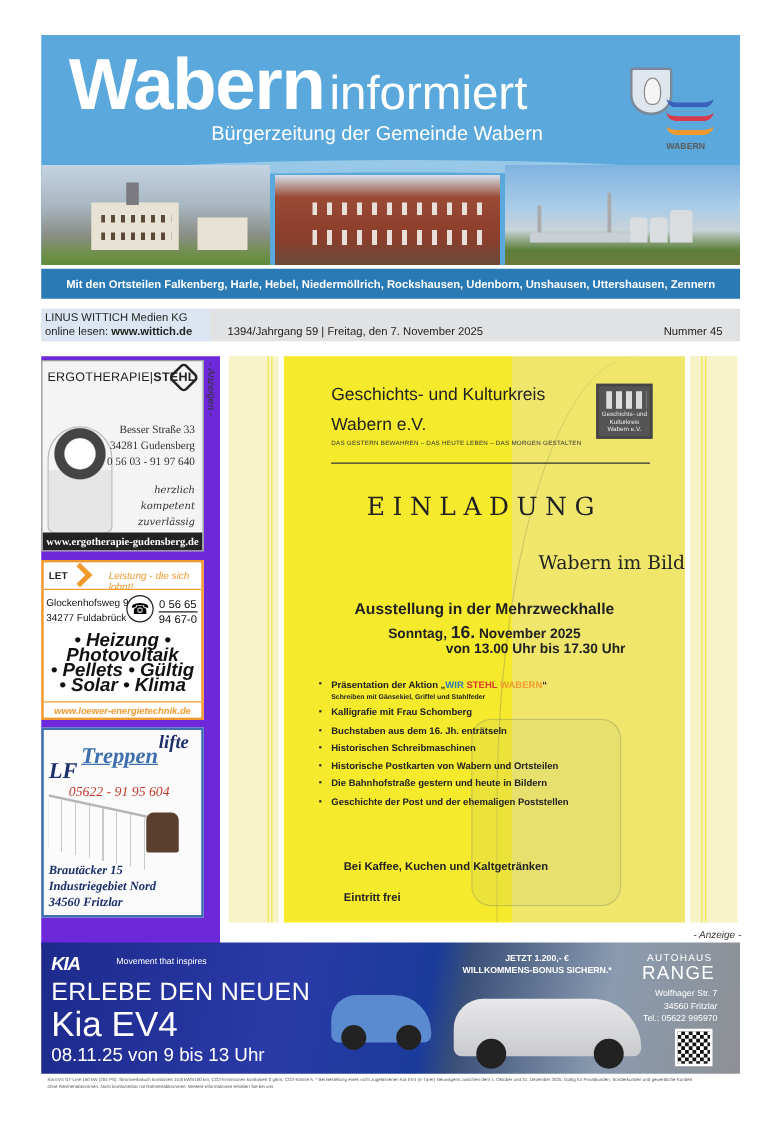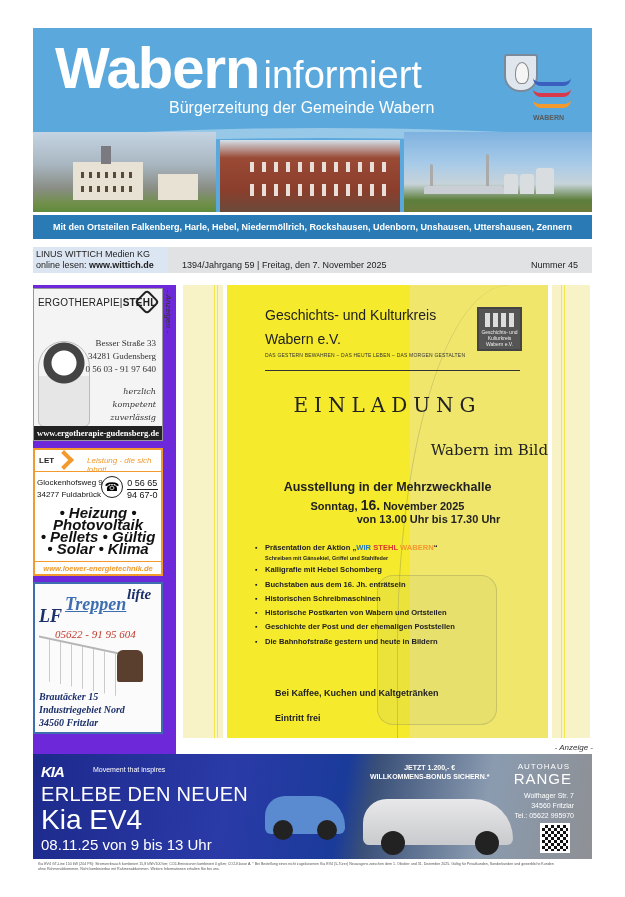--- a/index.html
+++ b/index.html
@@ -243,26 +243,26 @@
   <div class="rule"></div>
   <div class="org-logo"><div class="towers"></div><span>Geschichts- und Kulturkreis Wabern e.V.</span></div>
   <div class="einladung">EINLADUNG</div>
   <div class="event">Wabern im Bild</div>
   <div class="venue">Ausstellung in der Mehrzweckhalle</div>
   <div class="date"><span>Sonntag, </span><span class="day">16.</span><span> November 2025</span></div>
   <div class="time">von 13.00 Uhr bis 17.30 Uhr</div>
   <ul>
     <li><span>Präsentation der Aktion „</span><span class="w1">WIR</span> <span class="w2">STEHL</span> <span class="w3">WABERN</span><span>“</span></li>
     <li class="sub">Schreiben mit Gänsekiel, Griffel und Stahlfeder</li>
-    <li>Kalligrafie mit Hebel Schomberg</li>
+    <li>Kalligrafie mit Frau Schomberg</li>
     <li>Buchstaben aus dem 16. Jh. enträtseln</li>
     <li>Historischen Schreibmaschinen</li>
     <li>Historische Postkarten von Wabern und Ortsteilen</li>
+    <li>Die Bahnhofstraße gestern und heute in Bildern</li>
     <li>Geschichte der Post und der ehemaligen Poststellen</li>
-    <li>Die Bahnhofstraße gestern und heute in Bildern</li>
   </ul>
   <div class="refresh">Bei Kaffee, Kuchen und Kaltgetränken</div>
   <div class="entry">Eintritt frei</div>
 </div>
 
 <div class="anzeige-label">- Anzeige -</div>
 <div class="kia">
   <div class="logo">KIA</div>
   <div class="tagline">Movement that inspires</div>
   <div class="h1">ERLEBE DEN NEUEN</div>

